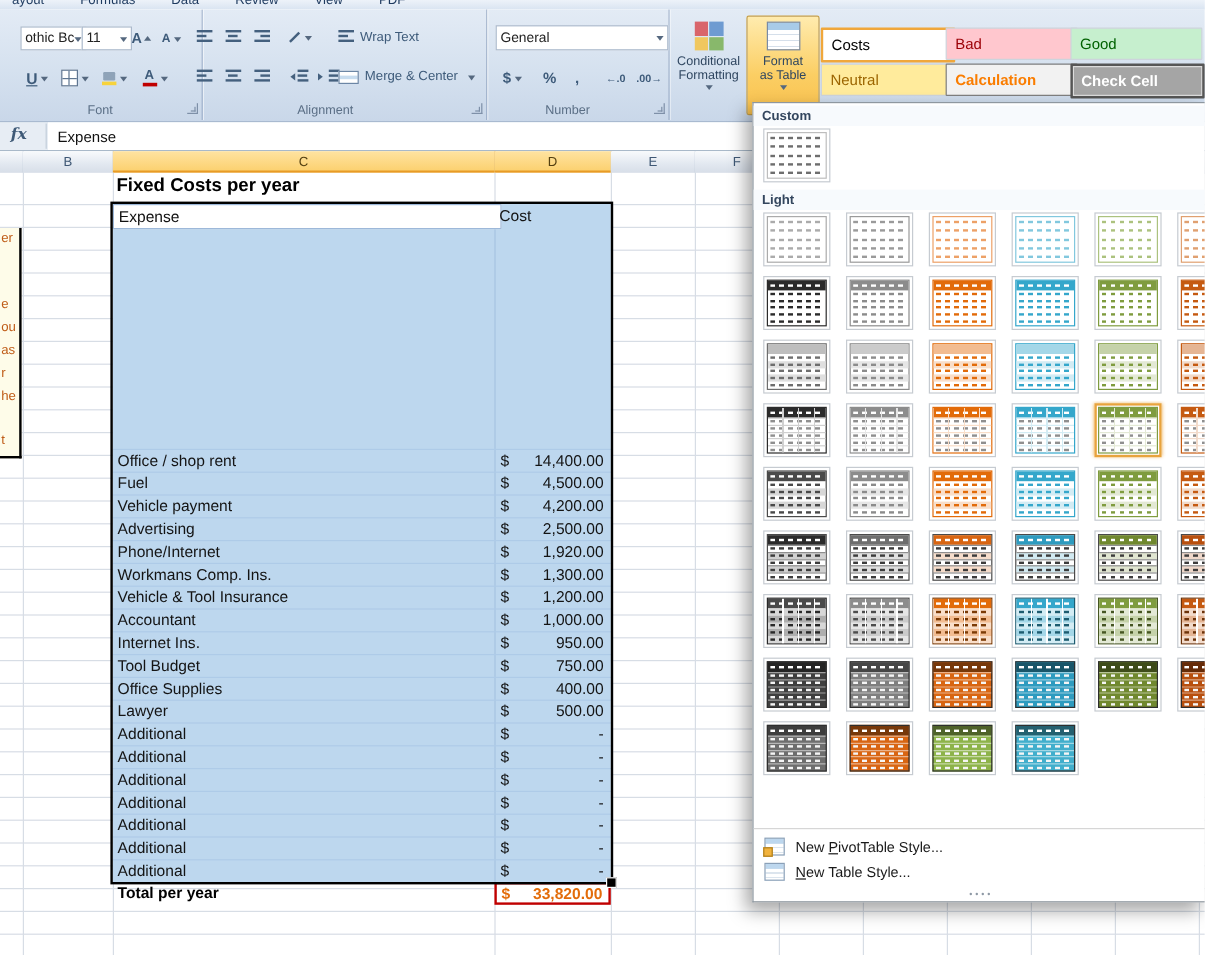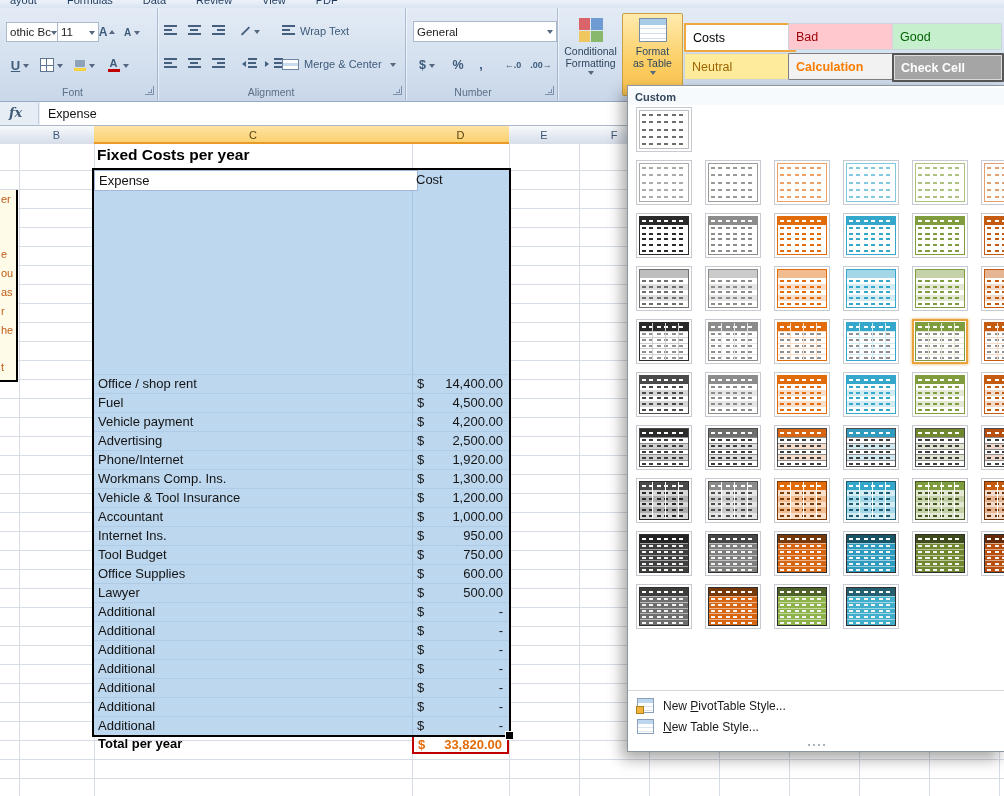--- a/index.html
+++ b/index.html
@@ -9,21 +9,21 @@
   
   #tabstrip{position:absolute;left:0;top:0;width:1004px;height:8px;overflow:hidden;
     background:linear-gradient(#EDF2F9,#D9E4F1);display:flex;gap:30px;padding-left:10px}
   .tab{font-size:11px;color:#1E3A5F;line-height:17px;margin-top:-8px;white-space:nowrap}
 
   
   #ribbon{position:absolute;left:0;top:8px;width:1004px;height:93px;
     background:linear-gradient(#E3EBF5 0%,#D5E1EF 55%,#C9D7E9 100%);border-bottom:1px solid #97ABC5}
   .rgroup{position:absolute;top:0;height:92px;border-right:1px solid rgba(120,142,175,.5);
     box-shadow:1px 0 0 rgba(255,255,255,.55)}
-  #g-font{left:4px;width:153px}
+  #g-font{left:15px;width:153px}
   #g-align{left:153px;width:252px}
   #g-number{left:405px;width:152px}
   #g-styles{left:557px;width:447px;border-right:none;box-shadow:none}
   .glabel{position:absolute;bottom:2px;left:0;right:16px;text-align:center;font-size:10.5px;color:#5B6F86}
   .launcher{position:absolute;bottom:5px;right:3px;width:8px;height:8px;
     border-right:1px solid #7E90A8;border-bottom:1px solid #7E90A8}
   .launcher::after{content:"";position:absolute;right:1px;bottom:1px;width:3px;height:3px;
     border-right:1px solid #7E90A8;border-bottom:1px solid #7E90A8}
   .combo{position:absolute;background:#fff;border:1px solid #ABB9CC;display:flex;align-items:center;
     font-size:11.5px;color:#222;padding:0 3px;overflow:hidden;white-space:nowrap}
@@ -495,21 +495,21 @@
       <span>950.00</span>
     </div>
     <div class="ctext" style="left: 98px; top: 401px;">Tool Budget</div>
     <div class="dcell" style="top: 401px;">
       <span>$</span>
       <span>750.00</span>
     </div>
     <div class="ctext" style="left: 98px; top: 420px;">Office Supplies</div>
     <div class="dcell" style="top: 420px;">
       <span>$</span>
-      <span>600.00</span>
+      <span>400.00</span>
     </div>
     <div class="ctext" style="left: 98px; top: 439px;">Lawyer</div>
     <div class="dcell" style="top: 439px;">
       <span>$</span>
       <span>500.00</span>
     </div>
     <div class="ctext" style="left: 98px; top: 458px;">Additional</div>
     <div class="dcell" style="top: 458px;">
       <span>$</span>
       <span>-</span>
@@ -553,20 +553,21 @@
         <div class="thumb v-plain" style="--ac: #6E6E6E; --ac25: rgb(223,223,223); --ac45: rgb(190,190,190); --acd: rgb(61,61,61);">
           <div class="tin">
             <div class="trow"></div>
             <div class="trow"></div>
             <div class="trow"></div>
             <div class="trow"></div>
             <div class="trow"></div>
           </div>
         </div>
       </div>
+      <div class="gsec-title">Light</div>
       <div class="grow">
         <div class="thumb v-l1" style="--ac: #ABABAB; --ac25: rgb(237,237,237); --ac45: rgb(217,217,217); --acd: rgb(94,94,94);">
           <div class="tin">
             <div class="trow"></div>
             <div class="trow"></div>
             <div class="trow"></div>
             <div class="trow"></div>
             <div class="trow"></div>
           </div>
         </div>

